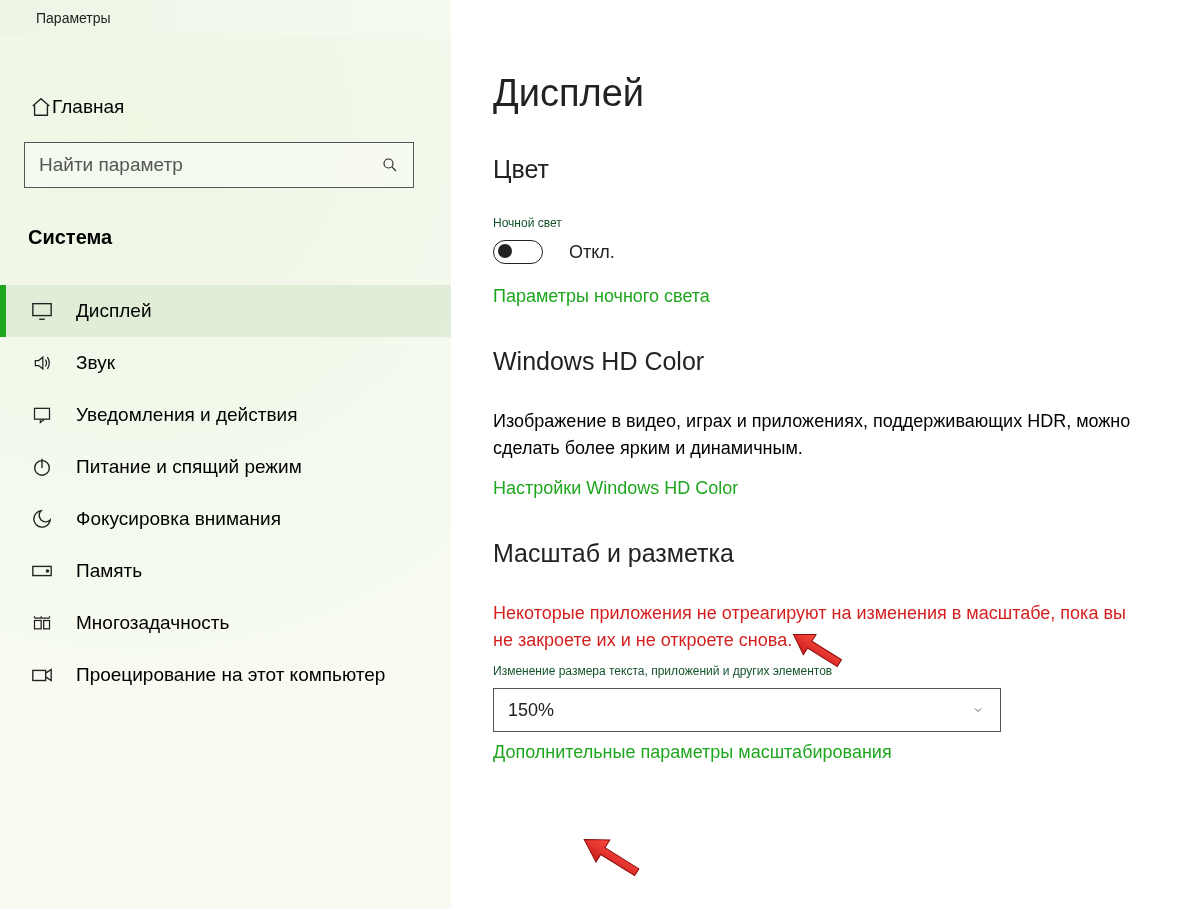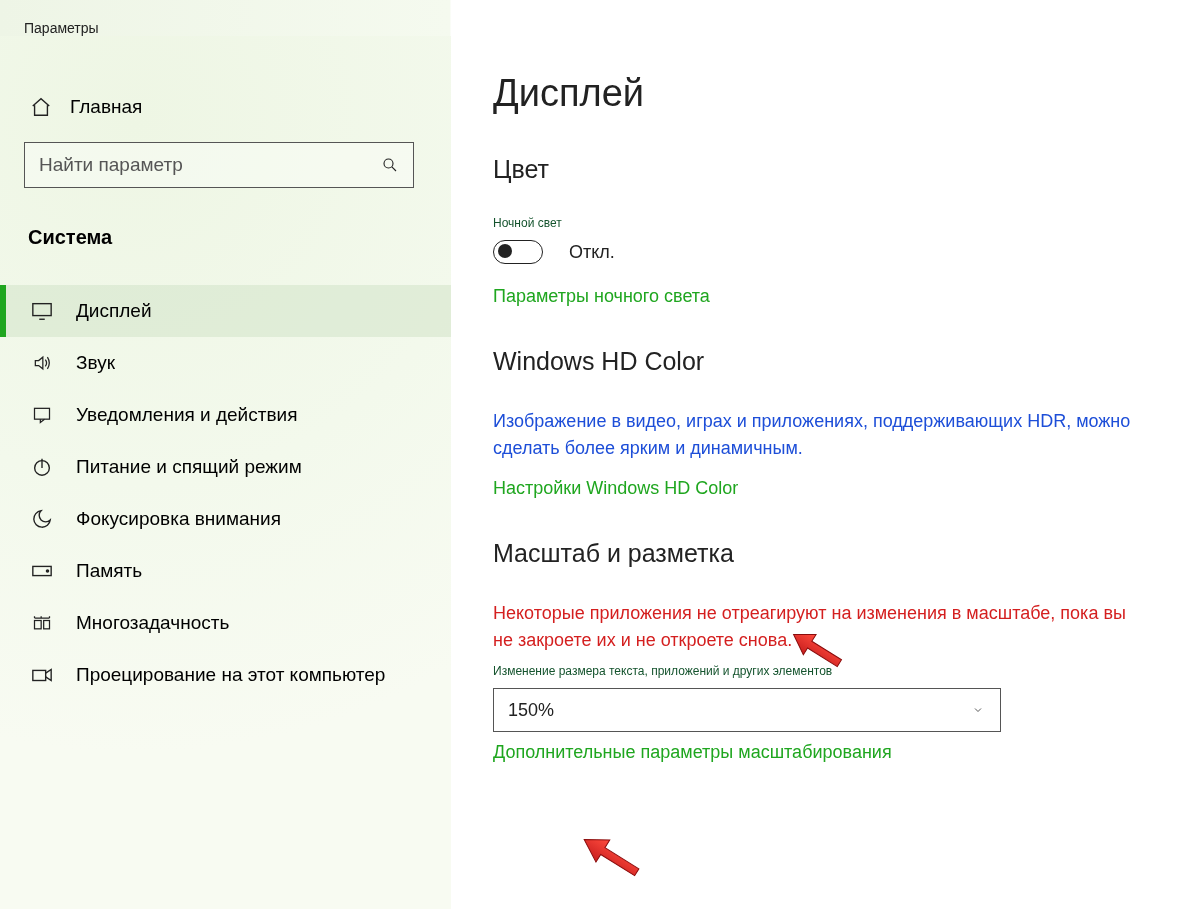--- a/index.html
+++ b/index.html
@@ -8,43 +8,42 @@
     height: 909px;
     background: #fff;
     display: flex;
     flex-direction: column;
     overflow: hidden;
     position: relative;
   }
   .titlebar {
     height: 36px;
     display: flex;
-    align-items: flex-end;
-    padding-left: 24px;
+    align-items: center;
+    padding-left: 36px;
     font-size: 14px;
     color: #222;
     background: linear-gradient(to right, #eef5e6, #f5faef 450px, #ffffff 451px);
   }
   .app {
     flex: 1;
     display: flex;
     min-height: 0;
   }
   .sidebar {
     width: 451px;
     background: radial-gradient(ellipse 900px 900px at 30% 10%, #eef6e4 0%, #f3f9ec 40%, #f8fbf2 70%);
     padding-top: 50px;
     display: flex;
     flex-direction: column;
   }
   .home-row {
     display: flex;
     align-items: center;
     padding: 10px 30px 14px 30px;
-    gap: 18px;
     font-size: 19px;
     cursor: pointer;
   }
   .home-row .icon-box { width: 22px; display:flex; align-items:center; justify-content:center; }
   .search-box {
     margin: 10px 30px 0 24px;
     width: 390px;
     height: 46px;
     border: 1.5px solid #555;
     background: rgba(255,255,255,0.35);
@@ -125,21 +124,21 @@
   .toggle .knob {
     width: 14px;
     height: 14px;
     border-radius: 50%;
     background: #222;
     position: absolute;
     top: 3px;
     left: 4px;
   }
   .link { color: #1fa61f; font-size: 18px; cursor: pointer; }
-  .muted { color: #1d4ed8; font-size: 18px; line-height: 1.5; }
+  .muted { color: #000000; font-size: 18px; line-height: 1.5; }
   .warning-red { color: #d41f1f; font-size: 18px; line-height: 1.5; margin-bottom: 10px; }
   .spacer-md { height: 40px; }
   .spacer-sm { height: 16px; }
   .dropdown {
     width: 508px;
     height: 44px;
     border: 1.5px solid #555;
     display: flex;
     align-items: center;
     justify-content: space-between;

